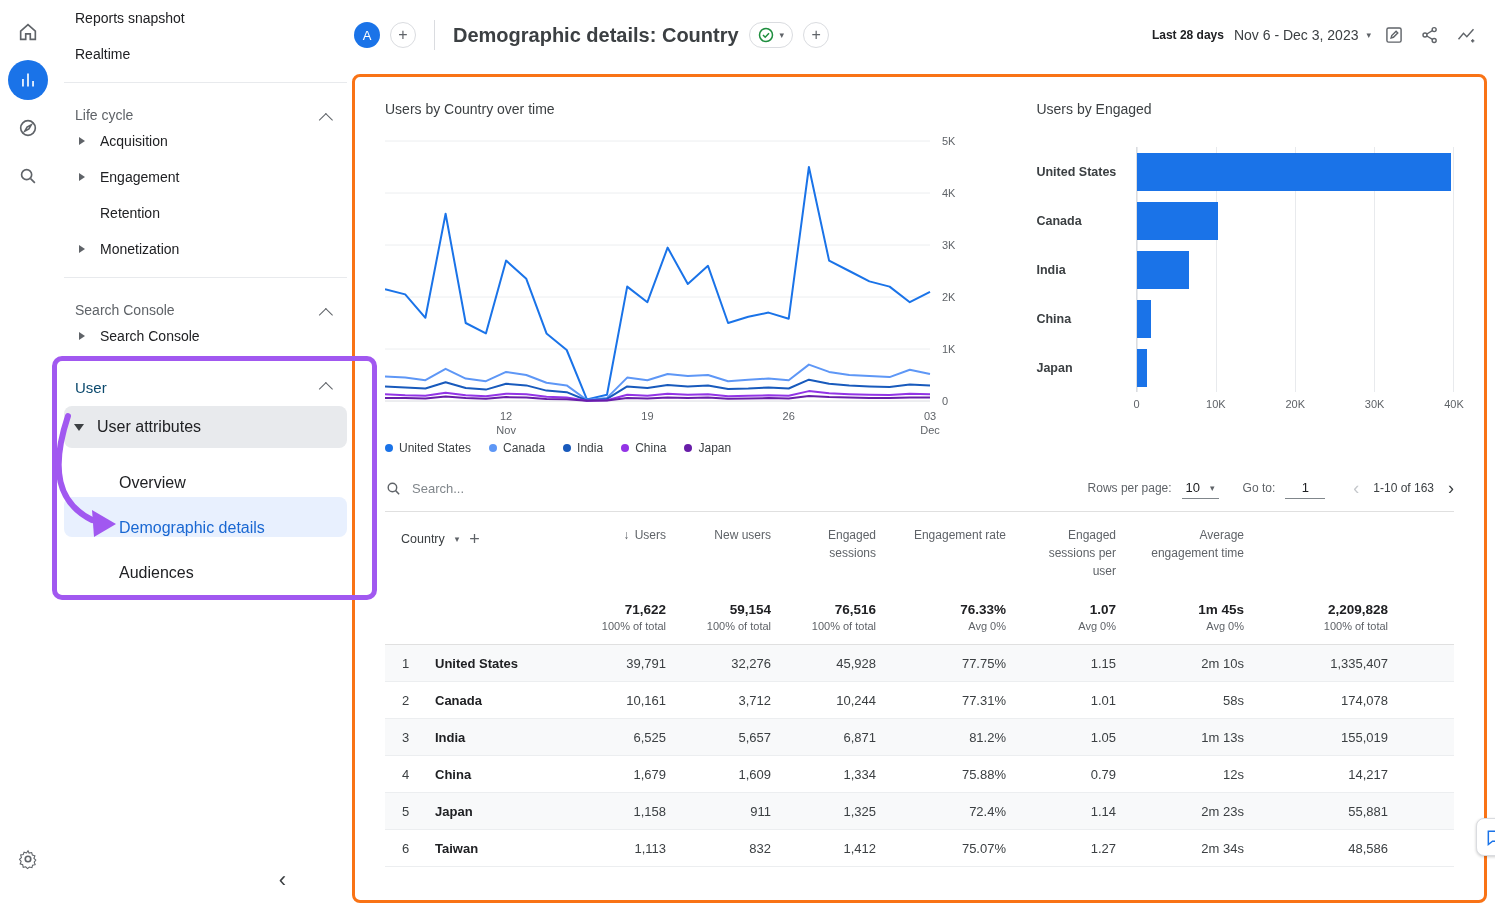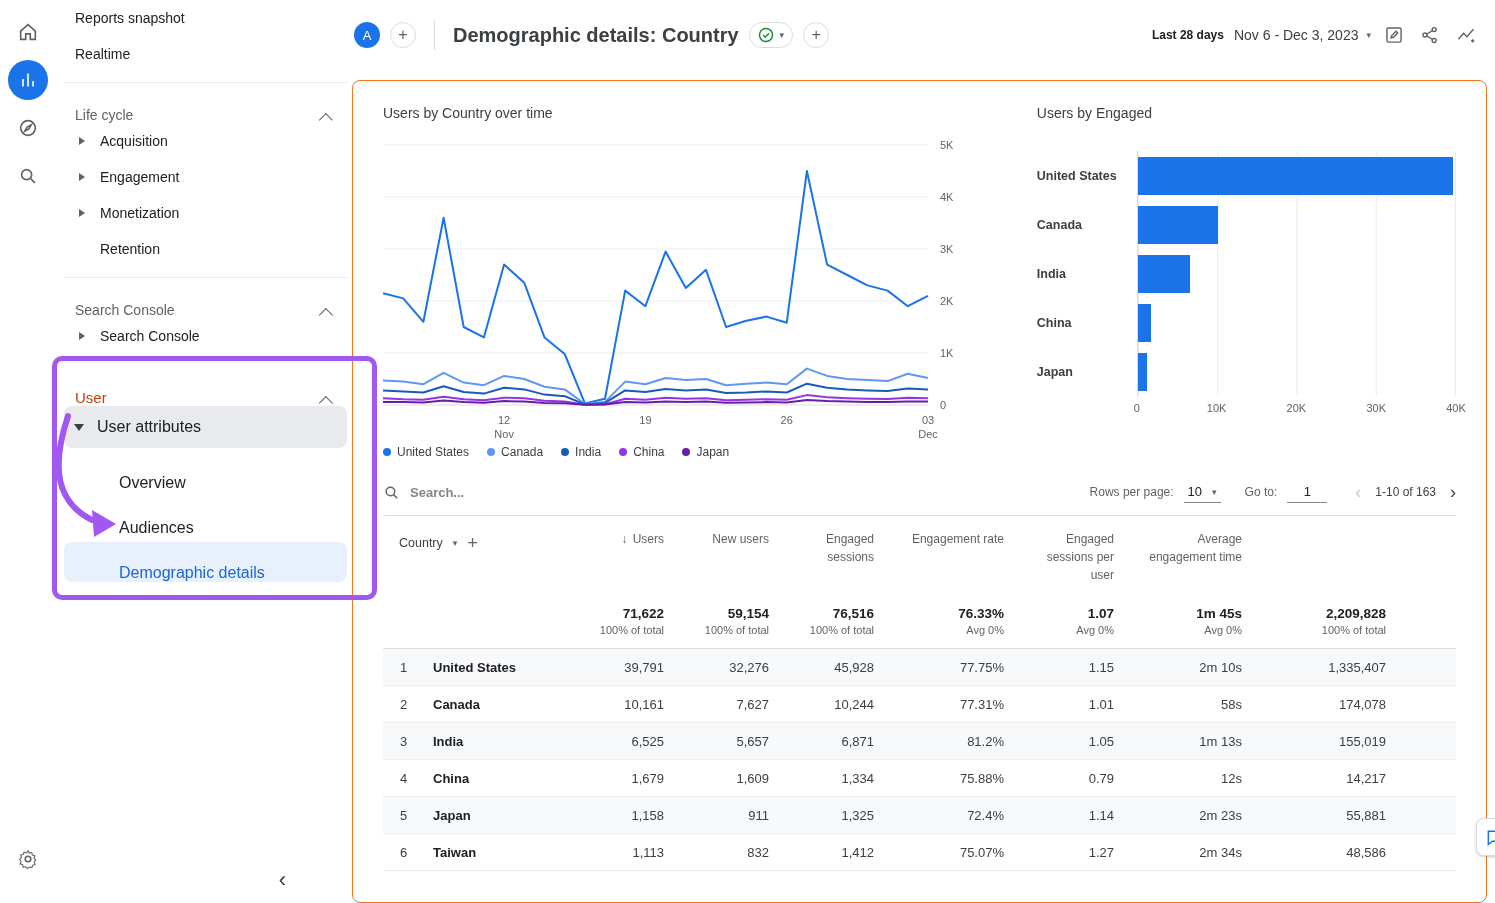--- a/index.html
+++ b/index.html
@@ -26,22 +26,22 @@
   .chev-up{width:10px;height:10px;border-left:1.6px solid #5f6368;border-top:1.6px solid #5f6368;
     transform:rotate(45deg) translateY(3px);}
   .side-sub{height:36px;display:flex;align-items:center;padding-left:15px;color:#202124;cursor:pointer;}
   .tri-right{width:0;height:0;border-top:4px solid transparent;border-bottom:4px solid transparent;
     border-left:6px solid #5f6368;margin-right:15px;}
   .tri-down{width:0;height:0;border-left:5px solid transparent;border-right:5px solid transparent;
     border-top:7px solid #3c4043;margin-right:13px;}
   .no-arrow{margin-left:21px;}
 
   .user-section{margin-top:14px;margin-left:9px;margin-right:5px;}
-  .user-head{height:38px;display:flex;align-items:flex-end;justify-content:space-between;
-    padding:0 14px 0 11px;color:#c2410c;font-size:15px;cursor:pointer;}
+  .user-head{height:38px;display:flex;align-items:center;justify-content:space-between;
+    padding:0 14px 0 11px;color:#0c4a6e;font-size:15px;cursor:pointer;}
   .user-group{height:42px;display:flex;align-items:center;background:#e8eaed;border-radius:8px;
     padding-left:10px;font-size:16px;font-weight:400;color:#202124;cursor:pointer;margin-bottom:4px;}
   .user-child{height:40px;display:flex;align-items:flex-end;border-radius:8px;padding-left:55px;
     font-size:16px;color:#202124;cursor:pointer;margin-bottom:5px;}
   .user-child.selected{background:#e8f0fe;color:#1967d2;}
   .collapse-btn{position:absolute;bottom:12px;right:66px;font-size:22px;color:#3c4043;cursor:pointer;line-height:1;}
 
   
   .anno-box{position:absolute;left:52px;top:356px;width:325px;height:244px;border:5px solid #a158f0;
     border-radius:10px;pointer-events:none;z-index:8;}
@@ -58,21 +58,21 @@
   .page-title{font-size:20px;color:#3c4043;white-space:nowrap;}
   .verify-pill{height:26px;border:1px solid #dadce0;border-radius:13px;display:flex;align-items:center;
     padding:0 8px;gap:6px;cursor:pointer;}
   .caret{font-size:9px;color:#5f6368;}
   .top-right{margin-left:auto;display:flex;align-items:center;gap:10px;}
   .date-preset{font-size:12px;font-weight:700;color:#202124;}
   .date-range{font-size:14px;color:#3c4043;display:flex;align-items:center;gap:8px;cursor:pointer;}
   .icon-btn{width:26px;height:26px;display:flex;align-items:center;justify-content:center;cursor:pointer;}
   .icon-btn svg{stroke:#5f6368;fill:none;stroke-width:1.7;}
 
-  .card{flex:1;border:1px solid #f97316;border-radius:8px;margin:10px 8px 0 0;overflow:hidden;background:#fff;}
+  .card{flex:1;border:3px solid #f97316;border-radius:8px;margin:4px 8px 0 0;overflow:hidden;background:#fff;}
 
   
   .charts-row{display:flex;padding:24px 30px 0 30px;}
   .chart-title{font-size:14px;color:#3c4043;}
   .line-block{width:615px;}
   .line-svg{margin-top:10px;display:block;}
   .tick{font-size:11px;fill:#5f6368;font-family:"Liberation Sans",sans-serif;}
   .legend{display:flex;gap:18px;margin-top:2px;}
   .legend-item{display:flex;align-items:center;gap:6px;font-size:12px;color:#3c4043;cursor:pointer;}
   .legend-item .dot{width:8px;height:8px;border-radius:50%;display:inline-block;}
@@ -84,21 +84,21 @@
   .bar-track{flex:1;height:100%;position:relative;border-left:1px solid #dadce0;border-right:1px solid #e8eaed;
     background-image:linear-gradient(to right,#e8eaed 1px,transparent 1px);background-size:25% 100%;
     display:flex;align-items:center;}
   .bar{height:38px;background:#1a73e8;}
   .bar-axis{margin-left:100px;position:relative;height:22px;}
   .bar-tick{position:absolute;top:6px;transform:translateX(-50%);font-size:11px;color:#5f6368;}
 
   
   .tbl-toolbar{margin:10px 30px 0 30px;height:46px;display:flex;align-items:center;}
   .search-wrap{display:flex;align-items:center;gap:10px;flex:1;}
-  .search-input{border:none;outline:none;font-size:13px;color:#202124;width:300px;font-weight:bold;}
+  .search-input{border:none;outline:none;font-size:13px;color:#202124;width:300px;}
   .search-input::placeholder{color:#80868b;}
   .tb-label{font-size:12px;color:#5f6368;}
   .rpp-select{display:flex;align-items:center;gap:10px;border-bottom:1px solid #80868b;
     padding:3px 4px;margin-left:10px;font-size:13px;color:#202124;cursor:pointer;}
   .goto-input{width:40px;border:none;outline:none;border-bottom:1px solid #80868b;text-align:center;
     font-size:13px;color:#202124;margin-left:10px;padding:3px 0;}
   .pager{display:flex;align-items:center;gap:14px;margin-left:28px;font-size:12px;color:#3c4043;}
   .pg-chev{font-size:18px;cursor:pointer;line-height:1;}
   .pg-chev.disabled{color:#c4c7cb;cursor:default;}
   .gap24{width:24px;}
@@ -187,25 +187,25 @@
       </div>
       <div class="side-sub">
         <span class="tri-right"></span>
         <span>Acquisition</span>
       </div>
       <div class="side-sub">
         <span class="tri-right"></span>
         <span>Engagement</span>
       </div>
       <div class="side-sub">
+        <span class="no-arrow">Retention</span>
+      </div>
+      <div class="side-sub">
         <span class="tri-right"></span>
         <span>Monetization</span>
-      </div>
-      <div class="side-sub">
-        <span class="no-arrow">Retention</span>
       </div>
     </div>
 
     <div class="side-section">
       <div class="side-sec-head">
         <span>Search Console</span>
         <span class="chev-up"></span>
       </div>
       <div class="side-sub">
         <span class="tri-right"></span>
@@ -218,25 +218,25 @@
         <span>User</span>
         <span class="chev-up"></span>
       </div>
       <div class="user-group">
         <span class="tri-down"></span>
         <span>User attributes</span>
       </div>
       <div class="user-child">
         <span>Overview</span>
       </div>
+      <div class="user-child selected">
+        <span>Demographic details</span>
+      </div>
       <div class="user-child">
         <span>Audiences</span>
-      </div>
-      <div class="user-child selected">
-        <span>Demographic details</span>
       </div>
     </div>
 
     <div class="collapse-btn">‹</div>
   </aside>
 
   <main class="main">
     <header class="topbar">
       <div class="avatar">A</div>
       <div class="circle-plus">+</div>
@@ -455,21 +455,21 @@
               <div class="td tval">45,928</div>
               <div class="td tval">77.75%</div>
               <div class="td tval">1.15</div>
               <div class="td tval">2m 10s</div>
               <div class="td tval last">1,335,407</div>
             </div>
             <div class="trow brow">
               <div class="td tnum">2</div>
               <div class="td tcountry">Canada</div>
               <div class="td tval">10,161</div>
-              <div class="td tval">7,627</div>
+              <div class="td tval">3,712</div>
               <div class="td tval">10,244</div>
               <div class="td tval">77.31%</div>
               <div class="td tval">1.01</div>
               <div class="td tval">58s</div>
               <div class="td tval last">174,078</div>
             </div>
             <div class="trow brow alt">
               <div class="td tnum">3</div>
               <div class="td tcountry">India</div>
               <div class="td tval">6,525</div>

